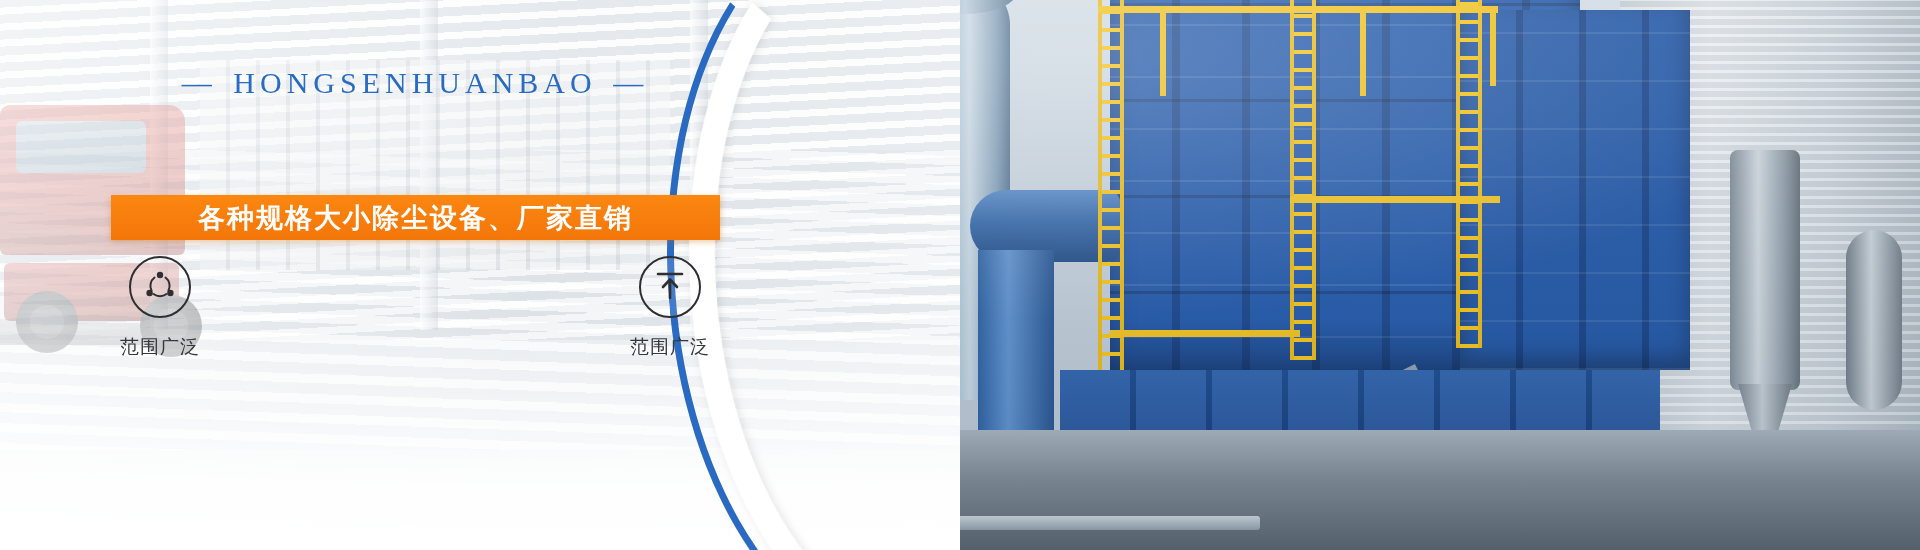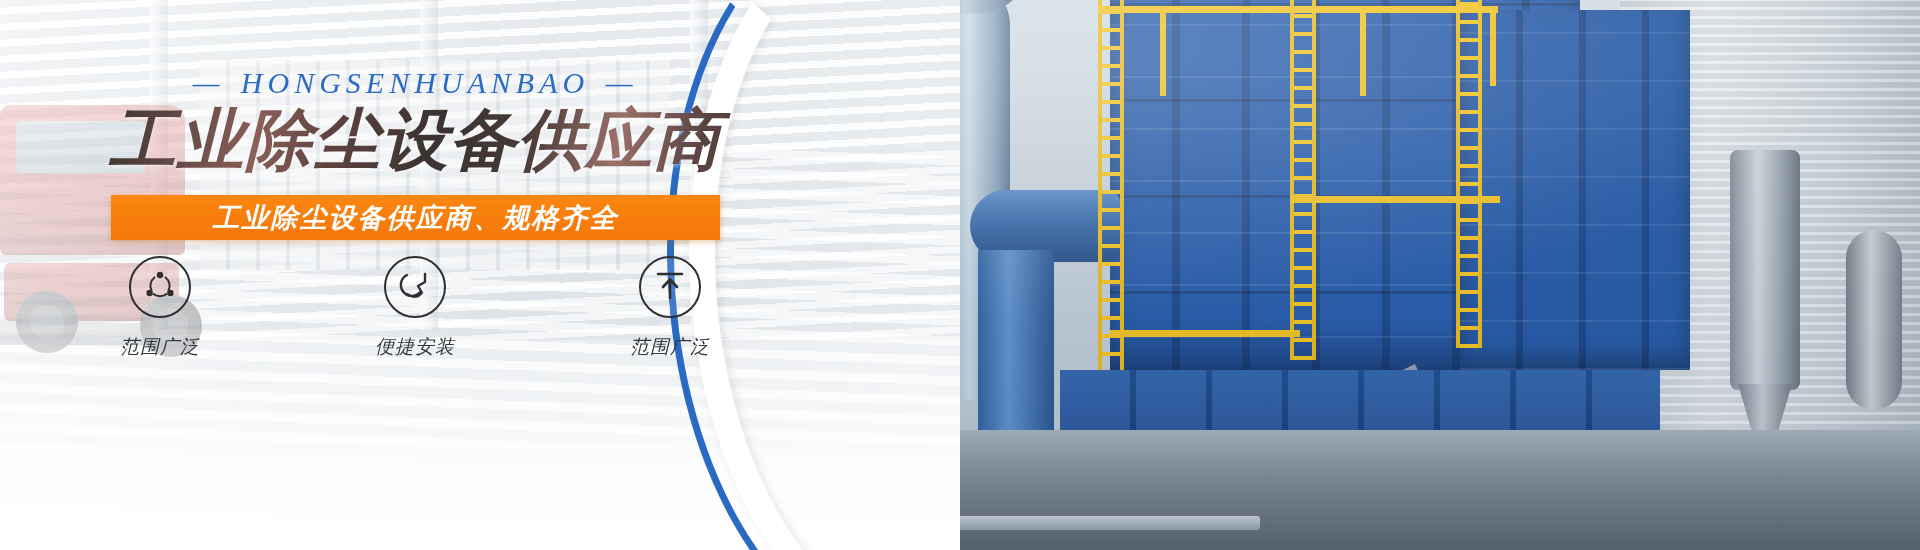--- a/index.html
+++ b/index.html
@@ -169,21 +169,21 @@
      background:linear-gradient(180deg,#e7eaed,#cfd5da); opacity:.55; border-radius:4px;}
   #bgleft .trailer::after{content:"";position:absolute;inset:0;
      background:repeating-linear-gradient(90deg,rgba(255,255,255,.6) 0 26px,rgba(160,172,184,.25) 26px 30px);}
   
   #bgleft .fog { position:absolute; left:0; bottom:0; width:960px; height:230px;
      background:linear-gradient(180deg,rgba(255,255,255,0),rgba(255,255,255,.92) 72%,#fff);}
   #bgleft .veil{ position:absolute; inset:0;
      background:linear-gradient(100deg,rgba(255,255,255,.55),rgba(255,255,255,.18) 55%,rgba(255,255,255,.42));}
 
   
-  #content { position:absolute; left:0; top:0; width:860px; height:550px;font-style:italic; }
+  #content { position:absolute; left:0; top:0; width:860px; height:550px; }
 
   
   .tagline { position:absolute; left:0; top:66px; width:830px;
      text-align:center; color:#2a6cc4;
      font-family:"Liberation Serif", serif; font-size:30px; letter-spacing:5px;
      white-space:nowrap; }
   .tagline .dash { display:inline-block; padding:0 4px; font-weight:400; }
 
   
   .headline { position:absolute; left:0; top:104px; width:830px; text-align:center;
@@ -292,24 +292,23 @@
   <div id="sweep"></div>
 
   <div id="content">
 
     <div class="tagline">
       <span class="dash">—</span>
       <span>HONGSENHUANBAO</span>
       <span class="dash">—</span>
     </div>
 
-    <h1 class="headline">工业除尘设备供应商</h1>
 
     <div class="badge">
-      <span>工业除尘设备供应商、规格齐全</span>
+      <span>各种规格大小除尘设备、厂家直销</span>
     </div>
 
     <div class="features">
 
       <div class="feat">
         <div class="circ">
           <span>
             <svg width="34" height="34" viewBox="0 0 34 34">
               <path d="M8.5 22.5 A10.5 10.5 0 0 1 11.5 9.5" fill="none" stroke="#2f2f33" stroke-width="2" stroke-linecap="round"></path>
               <path d="M22.5 9.5 A10.5 10.5 0 0 1 25.5 22.5" fill="none" stroke="#2f2f33" stroke-width="2" stroke-linecap="round"></path>
@@ -317,31 +316,20 @@
               <circle cx="17" cy="7" r="3.2" fill="#2f2f33"></circle>
               <circle cx="6.6" cy="25" r="3.2" fill="#2f2f33"></circle>
               <circle cx="27.4" cy="25" r="3.2" fill="#2f2f33"></circle>
             </svg>
           </span>
         </div>
         <div class="flabel">范围广泛</div>
       </div>
 
 
-      <div class="feat">
-        <div class="circ">
-          <span>
-            <svg width="34" height="34" viewBox="0 0 34 34">
-              <path d="M27 6 L27 14 L20 18 L23 23 A11 11 0 1 1 9 7" fill="none" stroke="#2f2f33" stroke-width="2.4" stroke-linecap="round" stroke-linejoin="round"></path>
-              <path d="M9.5 26 A9.5 9.5 0 0 0 24 24.5" fill="none" stroke="#2f2f33" stroke-width="2.4" stroke-linecap="round"></path>
-            </svg>
-          </span>
-        </div>
-        <div class="flabel">便捷安装</div>
-      </div>
 
       <div class="feat">
         <div class="circ">
           <span>
             <svg width="32" height="32" viewBox="0 0 32 32">
               <line x1="4" y1="5" x2="28" y2="5" stroke="#2f2f33" stroke-width="2.6" stroke-linecap="round"></line>
               <line x1="16" y1="11" x2="16" y2="29" stroke="#2f2f33" stroke-width="2.6" stroke-linecap="round"></line>
               <path d="M9 18 L16 10.5 L23 18" fill="none" stroke="#2f2f33" stroke-width="2.6" stroke-linecap="round" stroke-linejoin="round"></path>
             </svg>
           </span>

